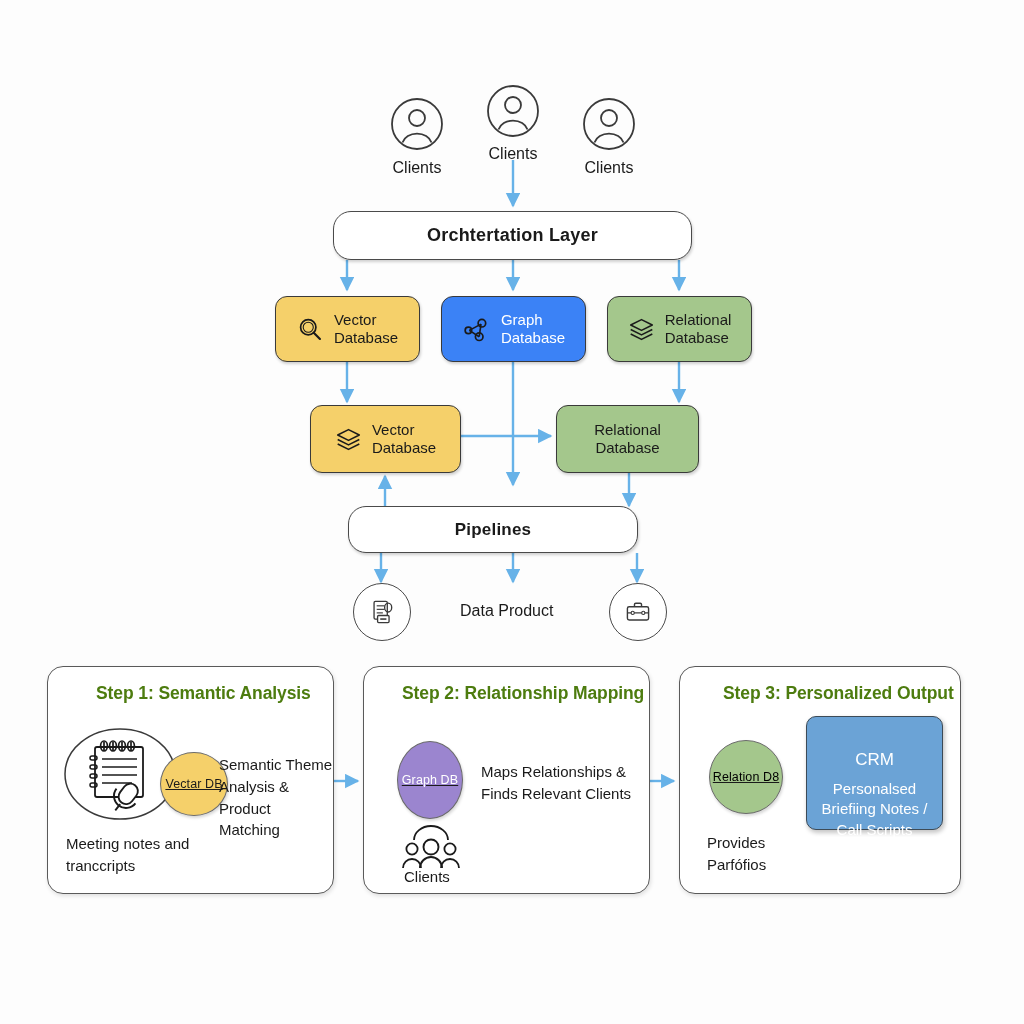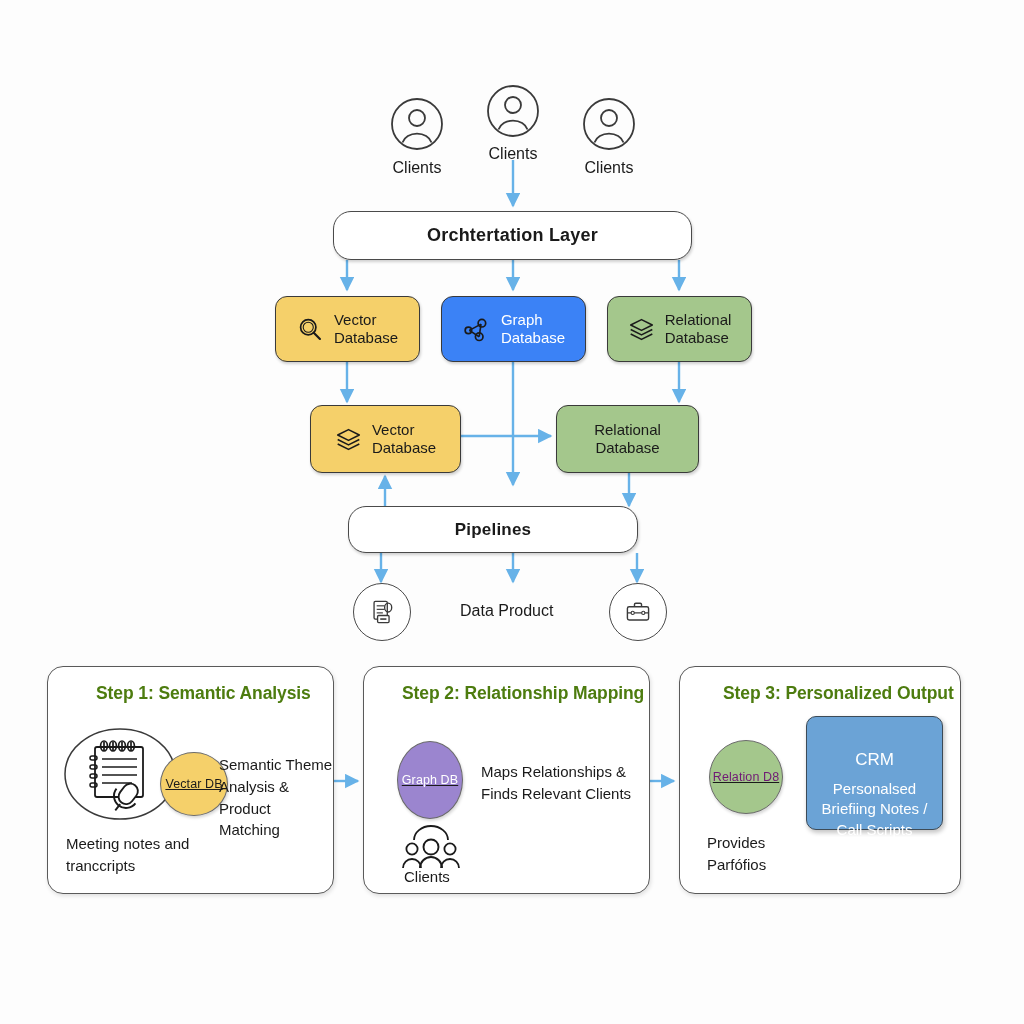--- a/index.html
+++ b/index.html
@@ -291,21 +291,21 @@
       <path d="M22,44 a11,11 0 0 1 22,0" fill="none" stroke="#1a1a1a" stroke-width="1.9"></path>
       <path d="M5,44 a9,9 0 0 1 18,0" fill="none" stroke="#1a1a1a" stroke-width="1.8"></path>
       <path d="M43,44 a9,9 0 0 1 18,0" fill="none" stroke="#1a1a1a" stroke-width="1.8"></path>
     </svg>
   </div>
   <div class="ptext" style="left:404px;top:866px;width:120px;">Clients</div>
 
   <div class="panel" style="left:679px;top:666px;width:282px;height:228px;"></div>
   <div class="panel-title" style="left:697px;top:683px;">Step 3: Personalized Output</div>
   <div class="ellipse" style="left:709px;top:740px;width:72px;height:72px;background:#a4c78c;">
-    <span style="color:#701a75;">Relation D8</span>
+    <span style="color:#000000;">Relation D8</span>
   </div>
   <div class="ptext" style="left:707px;top:832px;width:140px;">Provides
 Parfófios</div>
   <div class="crm" style="left:806px;top:716px;width:137px;height:114px;background:#6ba3d6;">
     <span class="crm-t">CRM</span>
     <span class="crm-s">Personalsed
 Briefiing Notes /
 Call Scripts</span>
   </div>
 

